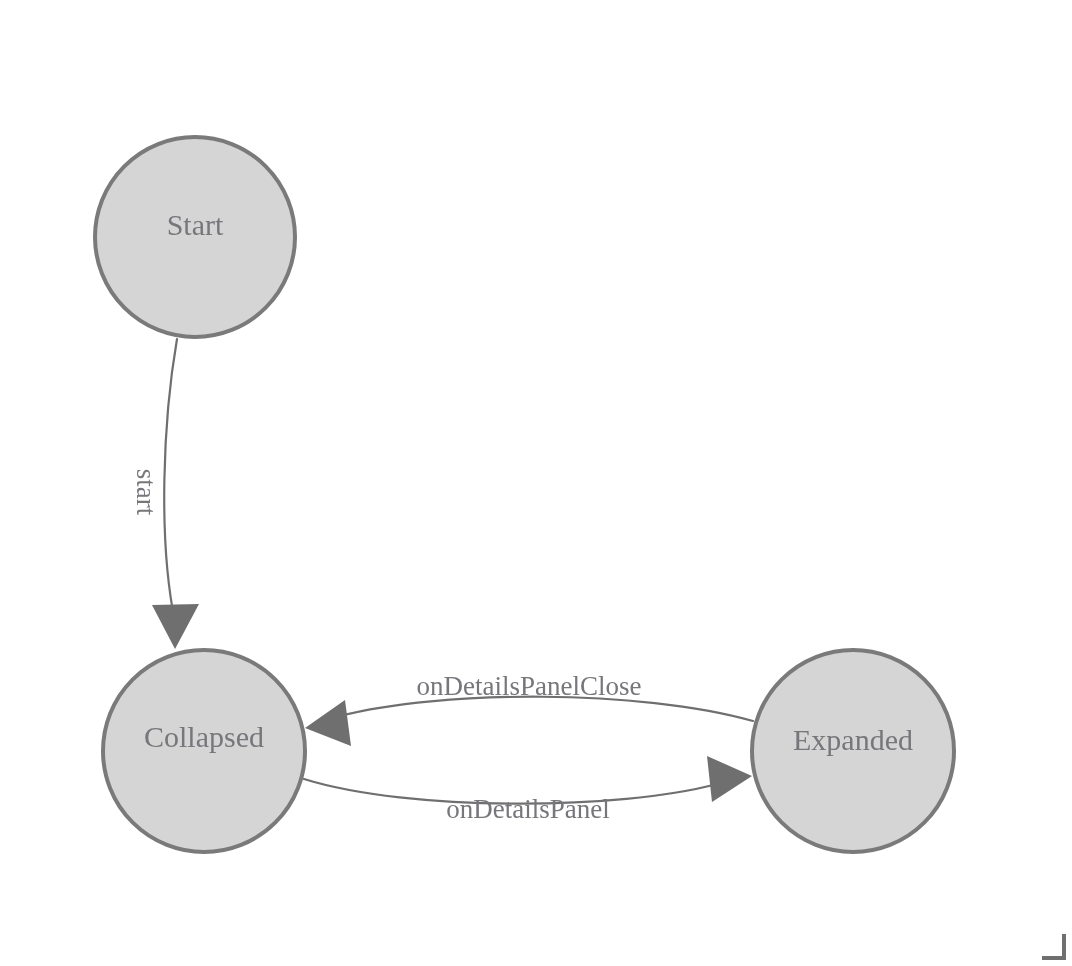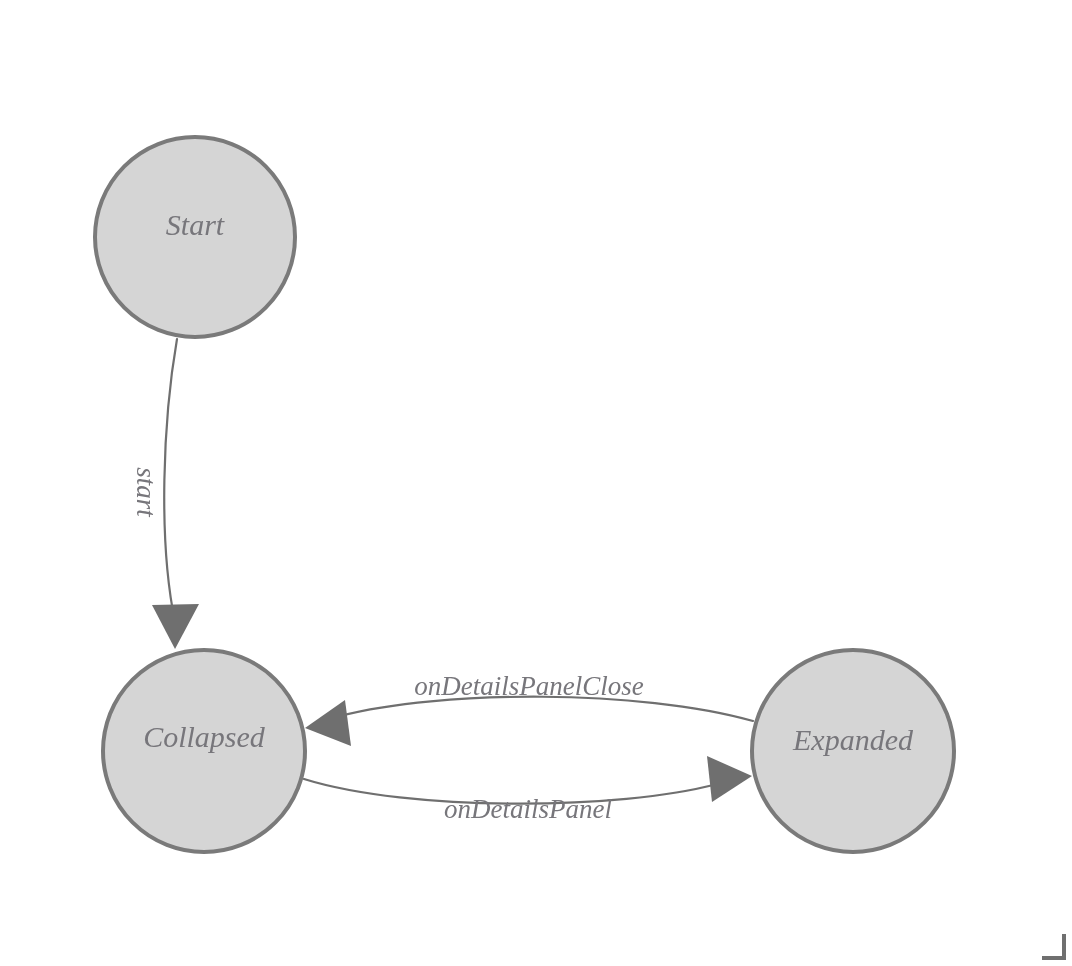--- a/index.html
+++ b/index.html
@@ -12,21 +12,20 @@
     width: 1072px;
     height: 966px;
     overflow: hidden;
     font-family: "Liberation Serif", "DejaVu Serif", serif;
   }
   #canvas-root {
     position: relative;
     width: 1072px;
     height: 966px;
     background: #ffffff;
-    font-style: italic;
   }
   #diagram-svg {
     position: absolute;
     left: 0;
     top: 0;
     width: 1072px;
     height: 966px;
     display: block;
   }
   .node-shape {

